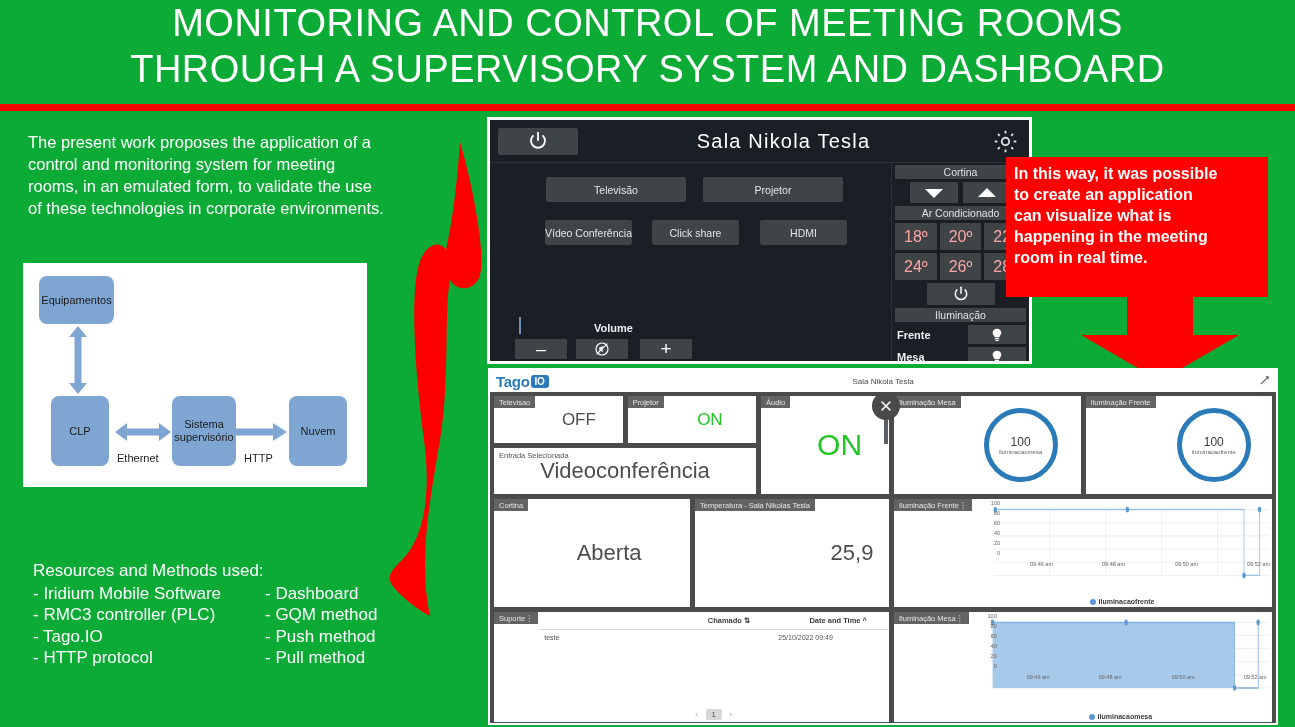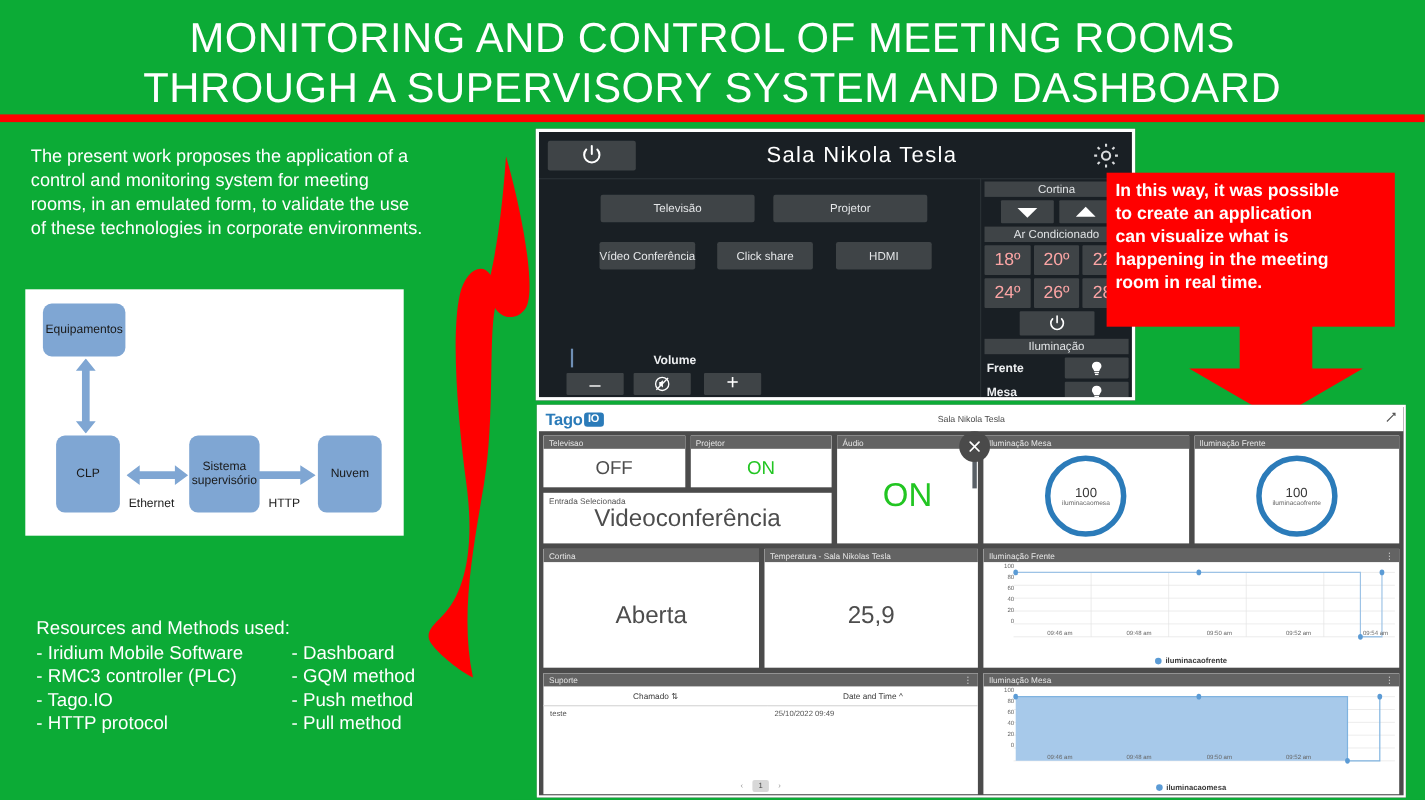--- a/index.html
+++ b/index.html
@@ -8,21 +8,21 @@
     background:#0cab36;
     font-family:"Liberation Sans", sans-serif;
     overflow:hidden;
     position:relative;
   }
   .root{position:absolute;inset:0;}
 
   
   .title-block{
     position:absolute;left:0;top:0;width:1295px;height:104px;
-    display:flex;flex-direction:column;align-items:center;justify-content:flex-end;
+    display:flex;flex-direction:column;align-items:center;justify-content:flex-start;
   }
   .title-line{
     color:#ffffff;font-size:38px;line-height:46px;letter-spacing:.5px;
     white-space:nowrap;font-weight:400;
   }
   .title-rule{
     position:absolute;left:0;top:104px;width:1295px;height:7px;background:#ff0000;
   }
 
   
@@ -142,21 +142,21 @@
     background:#2b7bb9;color:#ffffff;font-size:10px;font-weight:bold;border-radius:3px;
     padding:1px 4px;margin-left:1px;display:flex;align-items:center;gap:2px;
   }
   .dash-title{
     position:absolute;left:0;right:0;text-align:center;font-size:8px;color:#4a4a4a;
   }
   .expand-ico{margin-left:auto;color:#555;font-size:11px;z-index:2;}
 
   .dash-body{padding:4px;box-sizing:border-box;}
   .row{display:flex;gap:5px;margin-bottom:5px;}
-  .w{background:#ffffff;display:flex;flex-direction:column;overflow:hidden;}
+  .w{background:#ffffff;display:flex;flex-direction:row;overflow:hidden;}
   .w-hdr{
     background:#636363;color:#e6e6e6;font-size:7.5px;height:12px;
     display:flex;align-items:center;padding:0 5px;box-sizing:border-box;flex:none;
   }
   .w-hdr .dots{margin-left:auto;letter-spacing:0;font-size:8px;}
   .w-body{flex:1;display:flex;align-items:center;justify-content:center;position:relative;}
   .big-val{font-size:17px;color:#4d4d4d;}
   .big-val.on{color:#22c522;}
   .big-val.huge{font-size:30px;}
   .big-val.med{font-size:22px;}
@@ -166,22 +166,22 @@
   .gauge{
     width:64px;height:64px;border:5px solid #2b7bb9;border-radius:50%;
     display:flex;flex-direction:column;align-items:center;justify-content:center;
   }
   .gauge-num{font-size:12px;color:#3a3a3a;line-height:13px;}
   .gauge-lbl{font-size:6px;color:#666;}
 
   
   .tbl{width:100%;border-collapse:collapse;}
   .tbl th{
-    text-align:center;font-size:7.5px;color:#3c3c3c;font-weight:normal;
-    border-bottom:1px solid #dcdcdc;padding:4px 7px;
+    text-align:right;font-size:7.5px;color:#3c3c3c;font-weight:bold;
+    border-bottom:1px solid #dcdcdc;padding:4px 22px;
   }
   .tbl td{font-size:7px;color:#555;padding:4px 6px;}
   .pager{
     position:absolute;bottom:2px;left:0;right:0;display:flex;justify-content:center;
     align-items:center;gap:8px;font-size:7px;color:#999;
   }
   .pager .pg{
     background:#d8d8d8;color:#444;padding:2px 6px;border-radius:2px;font-size:7px;
   }
 

